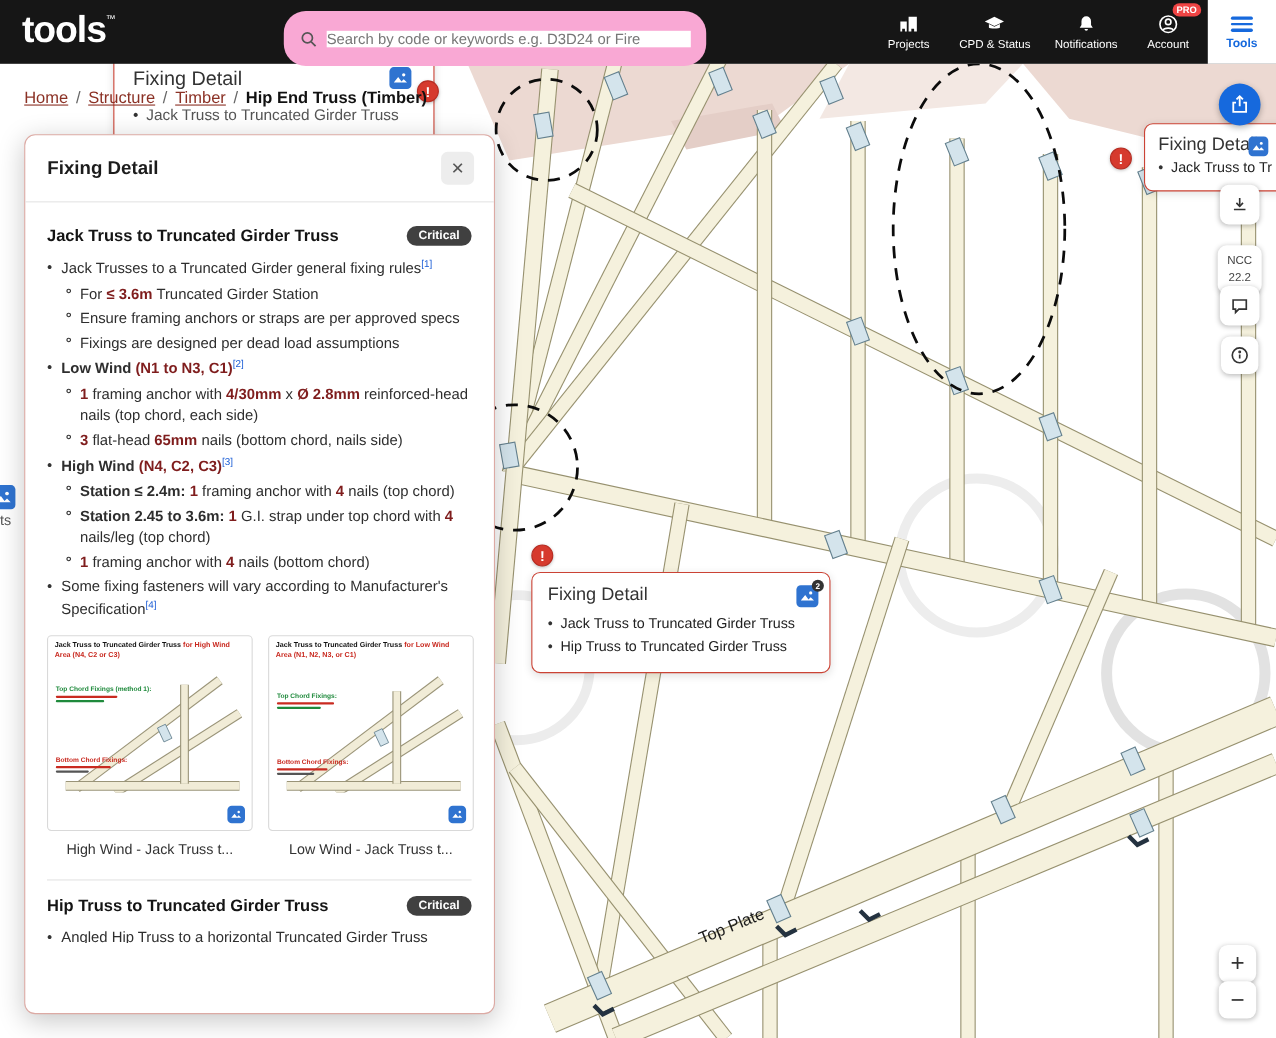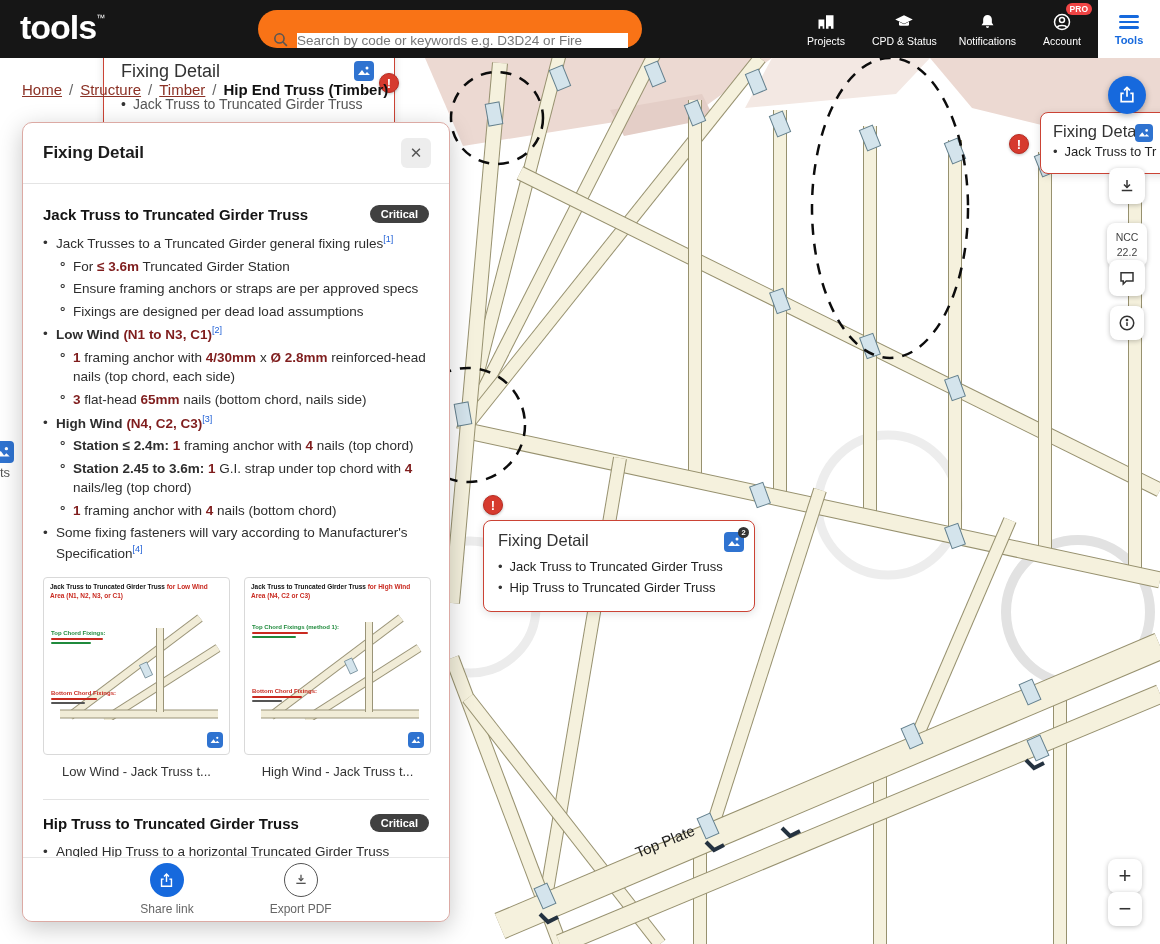--- a/index.html
+++ b/index.html
@@ -4,21 +4,21 @@
 <style>
   * { margin:0; padding:0; box-sizing:border-box; }
   html,body { width:1160px; height:944px; overflow:hidden; background:#fff;
     font-family:"Liberation Sans", sans-serif; }
   #app { position:relative; width:1160px; height:944px; overflow:hidden; background:#fff; }
 
   
   .header { position:absolute; top:0; left:0; width:1160px; height:58px; background:#161616; z-index:10; }
   .logo { position:absolute; left:20px; top:8px; color:#fff; font-size:34px; font-weight:700; letter-spacing:-1px; cursor:pointer; }
   .logo sup { font-size:9px; font-weight:400; vertical-align:18px; }
-  .search-wrap { position:absolute; left:258px; top:10px; width:384px; height:38px; background:#f97316; border-radius:20px; display:flex; align-items:flex-end; padding:0 14px; }
+  .search-wrap { position:absolute; left:258px; top:10px; width:384px; height:50px; background:#f9a8d4; border-radius:20px; display:flex; align-items:center; padding:0 14px; }
   .search-wrap svg { flex:none; }
   .search-input { border:none; outline:none; flex:1; margin-left:8px; font-size:13.5px; color:#333; font-family:inherit; }
   .search-input::placeholder { color:#777; }
   .hnav { position:absolute; right:74px; top:6px; height:46px; display:flex; gap:22px; }
   .hnav-item { display:flex; flex-direction:column; align-items:center; justify-content:center; color:#fff; cursor:pointer; position:relative; min-width:48px; }
   .hnav-item .lbl { font-size:10.5px; margin-top:3px; white-space:nowrap; }
   .pro-badge { position:absolute; top:-3px; right:-6px; background:#ef4444; color:#fff; font-size:8.5px; font-weight:700; padding:1px 4px; border-radius:7px; }
   .tools-menu { position:absolute; right:0; top:0; width:62px; height:58px; background:#fff; display:flex; flex-direction:column; align-items:center; justify-content:center; cursor:pointer; }
   .burger { width:20px; }
   .burger div { height:2.5px; background:#1669dd; border-radius:2px; margin:3px 0; }
@@ -392,20 +392,56 @@
           </div>
           <div class="bullet lv1">
             <span class="mk">•</span>
             <span class="tx"><span>Some fixing fasteners will vary according to Manufacturer's Specification</span><span class="ref">[4]</span></span>
           </div>
         </div>
 
       <div class="thumbs">
         <div class="thumb-wrap">
           <div class="thumb">
+            <div class="thumb-title"><span>Jack Truss to Truncated Girder Truss</span> <span class="tred">for High Wind Area (N4, C2 or C3)</span></div>
+            <svg class="mini" width="172" height="112" viewBox="0 0 172 112">
+              <line x1="20" y1="108" x2="150" y2="10" stroke="#9a9478" stroke-width="9"></line>
+                <line x1="20" y1="108" x2="150" y2="10" stroke="#f1ecd7" stroke-width="7"></line>
+              <line x1="55" y1="112" x2="168" y2="40" stroke="#9a9478" stroke-width="9"></line>
+                <line x1="55" y1="112" x2="168" y2="40" stroke="#f1ecd7" stroke-width="7"></line>
+              <line x1="10" y1="106" x2="168" y2="106" stroke="#9a9478" stroke-width="9"></line>
+                <line x1="10" y1="106" x2="168" y2="106" stroke="#f1ecd7" stroke-width="7"></line>
+              <line x1="118" y1="14" x2="118" y2="104" stroke="#9a9478" stroke-width="8"></line>
+                <line x1="118" y1="14" x2="118" y2="104" stroke="#f1ecd7" stroke-width="6"></line>
+              <g transform="translate(100,58) rotate(-25)">
+                  <rect x="-4" y="-7" width="8" height="14" fill="#d4e4ec" stroke="#64808e" stroke-width="0.7"></rect>
+                </g>
+            </svg>
+            <div class="note ngreen" style="left:7px; top:46px;">
+              <span>Top Chord Fixings (method 1):</span>
+              <div class="scrib" style="width:56px; background:#c92a20;"></div>
+              <div class="scrib" style="width:44px; background:#1f8a3c;"></div>
+            </div>
+            <div class="note nred" style="left:7px; top:110px;">
+              <span>Bottom Chord Fixings:</span>
+              <div class="scrib" style="width:50px; background:#c92a20;"></div>
+              <div class="scrib" style="width:30px; background:#555;"></div>
+            </div>
+            <span class="img-icon small">
+              <svg width="12" height="12" viewBox="0 0 16 16">
+                  <path d="M2 12 l4-5 3 4 2-2 3 3 z" fill="#fff"></path>
+                  <circle cx="11" cy="5" r="1.5" fill="#fff"></circle>
+                </svg>
+            </span>
+          </div>
+          <div class="thumb-cap">High Wind - Jack Truss t...</div>
+        </div>
+
+        <div class="thumb-wrap">
+          <div class="thumb">
             <div class="thumb-title"><span>Jack Truss to Truncated Girder Truss</span> <span class="tred">for Low Wind Area (N1, N2, N3, or C1)</span></div>
             <svg class="mini" width="172" height="112" viewBox="0 0 172 112">
               <line x1="20" y1="108" x2="150" y2="10" stroke="#9a9478" stroke-width="9"></line>
                 <line x1="20" y1="108" x2="150" y2="10" stroke="#f1ecd7" stroke-width="7"></line>
               <line x1="55" y1="112" x2="168" y2="40" stroke="#9a9478" stroke-width="9"></line>
                 <line x1="55" y1="112" x2="168" y2="40" stroke="#f1ecd7" stroke-width="7"></line>
               <line x1="10" y1="106" x2="168" y2="106" stroke="#9a9478" stroke-width="9"></line>
                 <line x1="10" y1="106" x2="168" y2="106" stroke="#f1ecd7" stroke-width="7"></line>
               <line x1="110" y1="20" x2="110" y2="104" stroke="#9a9478" stroke-width="8"></line>
                 <line x1="110" y1="20" x2="110" y2="104" stroke="#f1ecd7" stroke-width="6"></line>
@@ -425,94 +461,36 @@
             </div>
             <span class="img-icon small">
               <svg width="12" height="12" viewBox="0 0 16 16">
                   <path d="M2 12 l4-5 3 4 2-2 3 3 z" fill="#fff"></path>
                   <circle cx="11" cy="5" r="1.5" fill="#fff"></circle>
                 </svg>
             </span>
           </div>
           <div class="thumb-cap">Low Wind - Jack Truss t...</div>
         </div>
-
-        <div class="thumb-wrap">
-          <div class="thumb">
-            <div class="thumb-title"><span>Jack Truss to Truncated Girder Truss</span> <span class="tred">for High Wind Area (N4, C2 or C3)</span></div>
-            <svg class="mini" width="172" height="112" viewBox="0 0 172 112">
-              <line x1="20" y1="108" x2="150" y2="10" stroke="#9a9478" stroke-width="9"></line>
-                <line x1="20" y1="108" x2="150" y2="10" stroke="#f1ecd7" stroke-width="7"></line>
-              <line x1="55" y1="112" x2="168" y2="40" stroke="#9a9478" stroke-width="9"></line>
-                <line x1="55" y1="112" x2="168" y2="40" stroke="#f1ecd7" stroke-width="7"></line>
-              <line x1="10" y1="106" x2="168" y2="106" stroke="#9a9478" stroke-width="9"></line>
-                <line x1="10" y1="106" x2="168" y2="106" stroke="#f1ecd7" stroke-width="7"></line>
-              <line x1="118" y1="14" x2="118" y2="104" stroke="#9a9478" stroke-width="8"></line>
-                <line x1="118" y1="14" x2="118" y2="104" stroke="#f1ecd7" stroke-width="6"></line>
-              <g transform="translate(100,58) rotate(-25)">
-                  <rect x="-4" y="-7" width="8" height="14" fill="#d4e4ec" stroke="#64808e" stroke-width="0.7"></rect>
-                </g>
-            </svg>
-            <div class="note ngreen" style="left:7px; top:46px;">
-              <span>Top Chord Fixings (method 1):</span>
-              <div class="scrib" style="width:56px; background:#c92a20;"></div>
-              <div class="scrib" style="width:44px; background:#1f8a3c;"></div>
-            </div>
-            <div class="note nred" style="left:7px; top:110px;">
-              <span>Bottom Chord Fixings:</span>
-              <div class="scrib" style="width:50px; background:#c92a20;"></div>
-              <div class="scrib" style="width:30px; background:#555;"></div>
-            </div>
-            <span class="img-icon small">
-              <svg width="12" height="12" viewBox="0 0 16 16">
-                  <path d="M2 12 l4-5 3 4 2-2 3 3 z" fill="#fff"></path>
-                  <circle cx="11" cy="5" r="1.5" fill="#fff"></circle>
-                </svg>
-            </span>
-          </div>
-          <div class="thumb-cap">High Wind - Jack Truss t...</div>
-        </div>
       </div>
 
       <hr class="divider">
 
       <div class="sec-head">
         <div class="sec-title">Hip Truss to Truncated Girder Truss</div>
         <div class="badge-critical">Critical</div>
       </div>
       <div>
           <div class="bullet lv1">
             <span class="mk">•</span>
             <span class="tx"><span>Angled Hip Truss to a horizontal Truncated Girder Truss</span></span>
           </div>
         </div>
     </div>
 
-    <div class="m-foot">
-      <div class="foot-btn">
-        <span class="circ blue">
-          <svg width="17" height="17" viewBox="0 0 24 24" fill="none" stroke="#fff" stroke-width="2">
-            <path d="M8 10 H5 V20 H19 V10 H16"></path>
-              <path d="M12 14 V3"></path>
-              <path d="M8.5 6.5 L12 3 L15.5 6.5"></path>
-          </svg>
-        </span>
-        <span class="lbl">Share link</span>
-      </div>
-      <div class="foot-btn">
-        <span class="circ outline">
-          <svg width="16" height="16" viewBox="0 0 24 24" fill="none" stroke="#555" stroke-width="2">
-            <path d="M12 4 V13"></path>
-              <path d="M8.5 9.5 L12 13 L15.5 9.5"></path>
-              <path d="M5 17 H19"></path>
-          </svg>
-        </span>
-        <span class="lbl">Export PDF</span>
-      </div>
-    </div>
   </div>
 
   <div class="header">
     <div class="logo"><span>tools</span><sup>™</sup></div>
     <div class="search-wrap">
       <svg width="17" height="17" viewBox="0 0 24 24" fill="none" stroke="#555" stroke-width="2.2">
         <circle cx="10.5" cy="10.5" r="6.5"></circle>
           <path d="M15.5 15.5 L21 21"></path>
       </svg>
       <input class="search-input" type="text" placeholder="Search by code or keywords e.g. D3D24 or Fire" style="">

